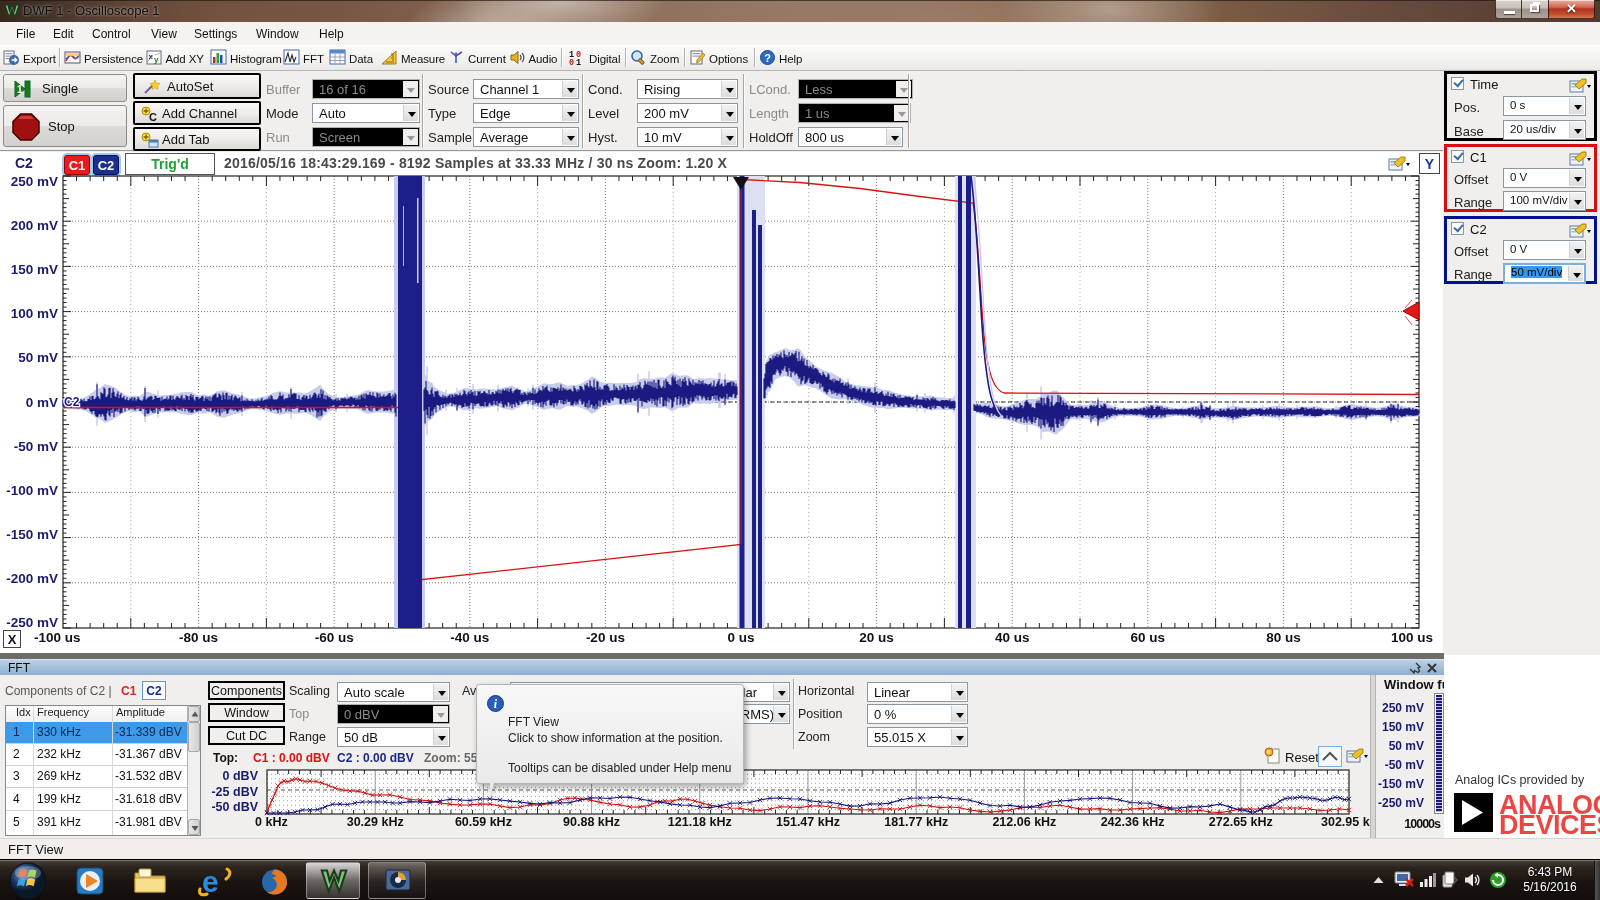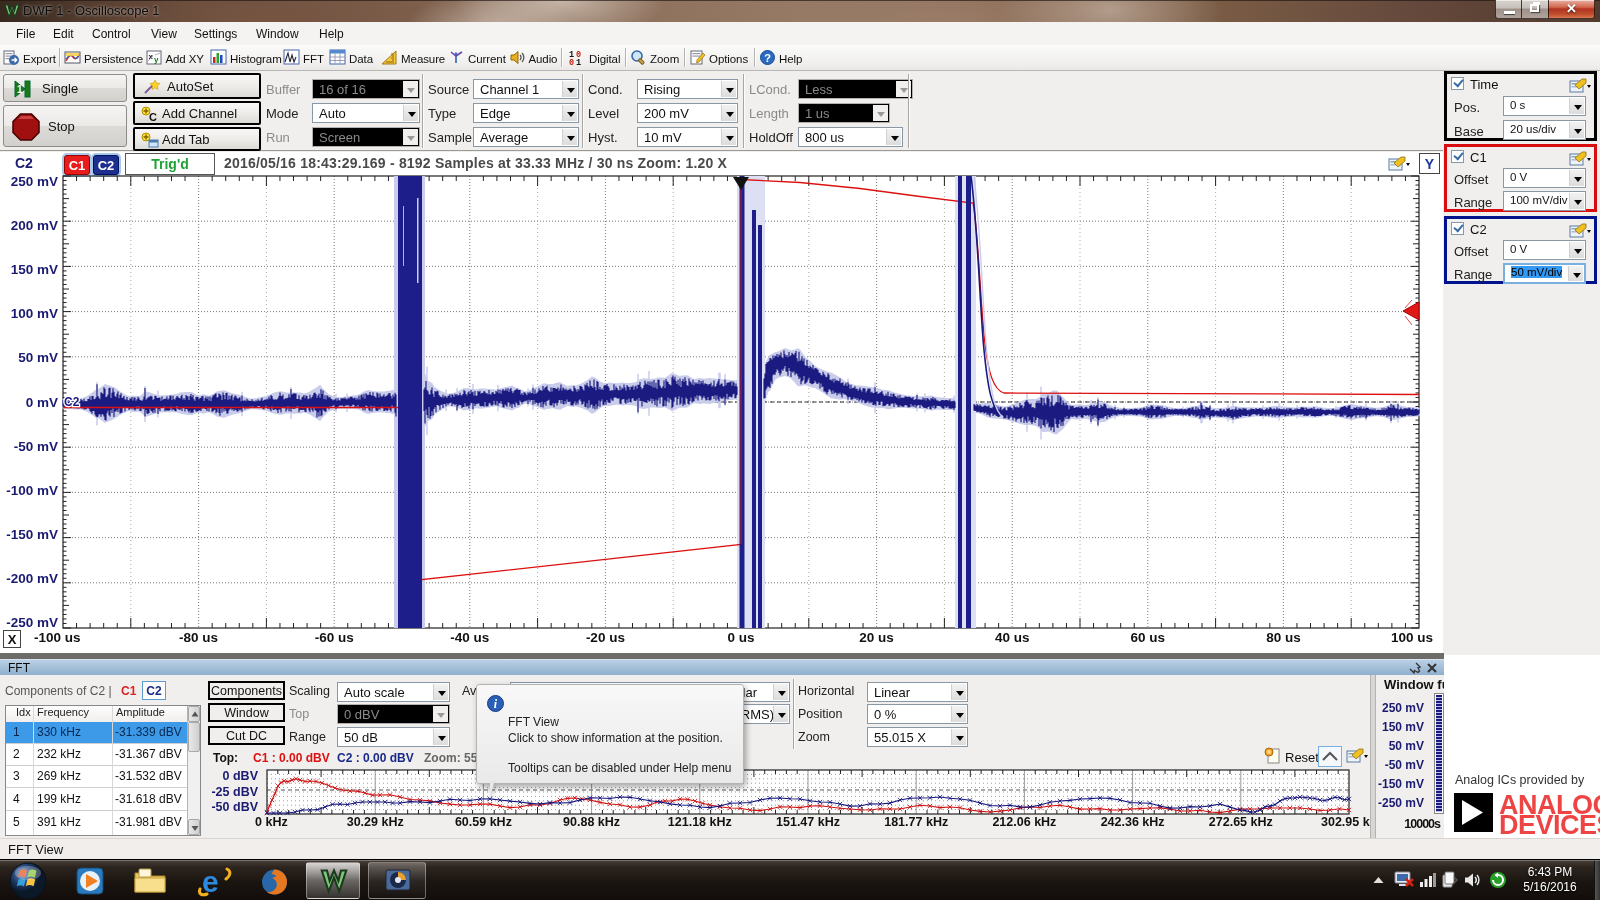--- a/index.html
+++ b/index.html
@@ -271,21 +271,21 @@
       <span>10 mV</span>
       <div class="ar"></div>
     </div>
  <div class="vsep" style="left:743px"></div>
  <div class="lblg" style="left:749px;top:11px">LCond.</div>
  <div class="dd dis" style="left:798px;top:8px;width:115px">
       <span>Less</span>
       <div class="ar"></div>
     </div>
  <div class="lblg" style="left:749px;top:35px">Length</div>
- <div class="dd dis" style="left:798px;top:32px;width:92px">
+ <div class="dd dis" style="left:798px;top:32px;width:113px">
       <span>1 us</span>
       <div class="ar"></div>
     </div>
  <div class="lbl" style="left:749px;top:59px">HoldOff</div>
  <div class="dd" style="left:798px;top:56px;width:105px">
       <span>800 us</span>
       <div class="ar"></div>
     </div>
  <div class="vsep" style="left:908px"></div>
 </div>

